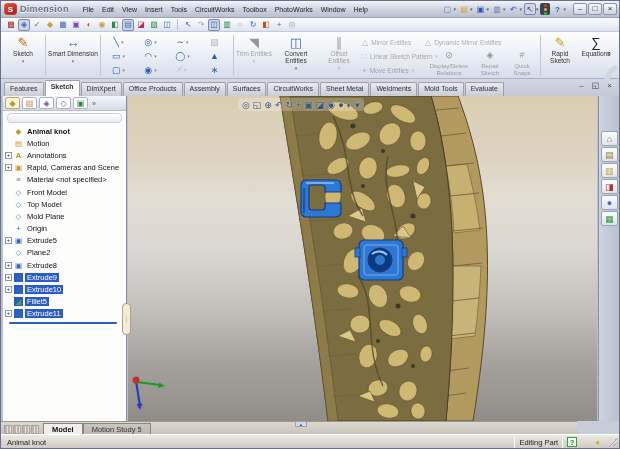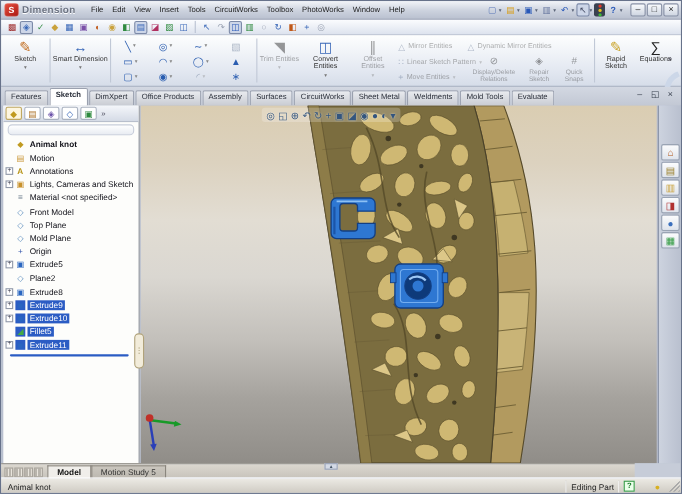--- a/index.html
+++ b/index.html
@@ -339,36 +339,36 @@
           <span class="tlab">Motion</span>
       </div>
       <div class="trow">
         <span class="texp">+</span>
           <span class="tico cAnn">A</span>
           <span class="tlab">Annotations</span>
       </div>
       <div class="trow">
         <span class="texp">+</span>
           <span class="tico cFold">▣</span>
-          <span class="tlab">Lights, Cameras and Sketch</span>
+          <span class="tlab">Rapid, Cameras and Scene</span>
       </div>
       <div class="trow noexp">
         <span class="texp"></span>
           <span class="tico cMat">≡</span>
           <span class="tlab">Material &lt;not specified&gt;</span>
       </div>
       <div class="trow noexp">
         <span class="texp"></span>
           <span class="tico cPlane">◇</span>
           <span class="tlab">Front Model</span>
       </div>
       <div class="trow noexp">
         <span class="texp"></span>
           <span class="tico cPlane">◇</span>
-          <span class="tlab">Top Plane</span>
+          <span class="tlab">Top Model</span>
       </div>
       <div class="trow noexp">
         <span class="texp"></span>
           <span class="tico cPlane">◇</span>
           <span class="tlab">Mold Plane</span>
       </div>
       <div class="trow noexp">
         <span class="texp"></span>
           <span class="tico cOrig">+</span>
           <span class="tlab">Origin</span>

